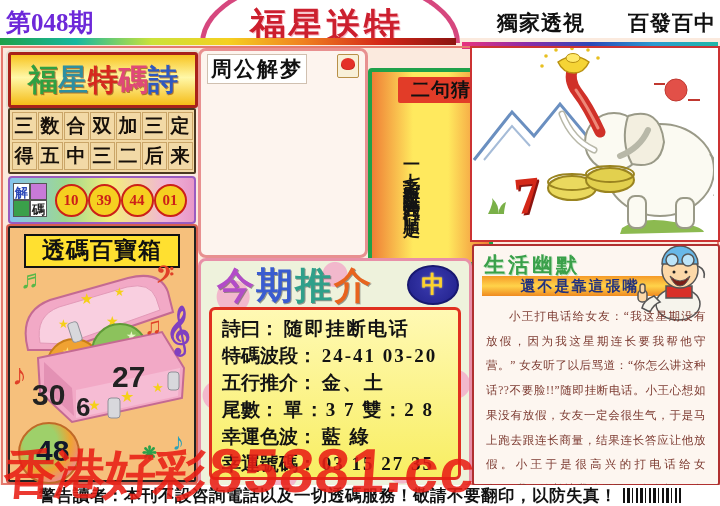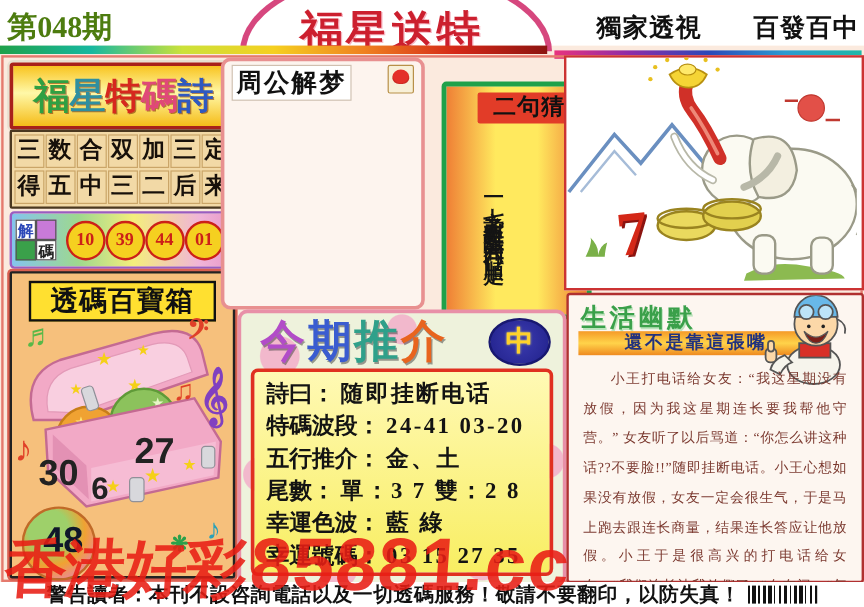--- a/index.html
+++ b/index.html
@@ -1,21 +1,21 @@
 <!DOCTYPE html>
 <html><head>
 <meta charset="utf-8">
 <style>
   html,body{margin:0;padding:0;background:#888;}
   .page{position:relative;width:720px;height:506px;background:#fbeade;overflow:hidden;
         font-family:"Liberation Sans",sans-serif;margin:0 auto;}
   .frame{position:absolute;left:1px;right:1px;top:46px;bottom:21px;border:2px solid #e57a6e;pointer-events:none;}
   
   .header{position:absolute;left:0;top:0;width:720px;height:38px;background:#fff;}
-  .issue{position:absolute;left:6px;top:6px;font-family:"Liberation Serif",serif;font-weight:bold;font-size:25px;color:#4d7c0f;}
+  .issue{position:absolute;left:6px;top:6px;font-family:"Liberation Serif",serif;font-weight:bold;font-size:25px;color:#6d28d9;}
   .main-title{position:absolute;left:250px;top:2px;font-family:"Liberation Serif",serif;font-weight:bold;
               font-size:36px;color:#cc1f2e;letter-spacing:2px;text-shadow:1px 1px 0 #f7b6c2;}
   .title-arc{position:absolute;left:200px;top:-26px;width:250px;height:64px;border:5px solid #d6477e;
              border-bottom:none;border-radius:50% 50% 0 0/100% 100% 0 0;}
   .slogan1{position:absolute;left:497px;top:9px;font-weight:bold;font-size:21px;color:#111;letter-spacing:1px;}
   .slogan2{position:absolute;left:628px;top:9px;font-weight:bold;font-size:21px;color:#111;letter-spacing:1px;}
   .rainbow-l{position:absolute;left:0;top:38px;width:456px;height:7px;
      background:linear-gradient(90deg,#1fa14a,#17b8a0,#cbe23a,#f5d020,#ef8020,#d42818,#8c1410);}
   .rainbow-r{position:absolute;left:462px;top:42px;width:256px;height:7px;
      background:linear-gradient(90deg,#e8327e,#8c2ca8,#2c48b8,#2c9ad0,#20b8a8);}
@@ -56,21 +56,21 @@
      background:radial-gradient(circle at 35% 30%,#9ed06a 0 30%,#f0a232 55%,#e880b8 90%);border:2px solid #c06a28;z-index:2;}
   .note{position:absolute;z-index:2;font-weight:bold;}
   .n1{left:10px;top:36px;font-size:26px;color:#58b848;}
   .n2{left:146px;top:34px;font-size:28px;color:#e04028;}
   .n3{left:134px;top:84px;font-size:24px;color:#e04028;}
   .n4{left:156px;top:78px;font-size:42px;color:#8040c0;}
   .n5{left:2px;top:130px;font-size:30px;color:#e04028;}
   .n6{left:162px;top:200px;font-size:24px;color:#2aa0b8;}
   .n7{left:132px;top:214px;font-size:18px;color:#2aa04a;}
   
-  .dream{position:absolute;left:184px;top:48px;width:164px;height:204px;background:#fdf4ee;
+  .dream{position:absolute;left:198px;top:48px;width:164px;height:204px;background:#fdf4ee;
      border:3px solid #e89090;border-radius:8px;}
   .dream-head{position:relative;height:30px;}
   .dream-title{position:absolute;left:6px;top:3px;font-family:"Liberation Serif",serif;font-weight:bold;font-size:21px;color:#111;
      background:#fff;border:1px solid #d0c0b0;padding:0 3px;letter-spacing:2px;}
   .seal-icon{position:absolute;right:6px;top:3px;width:20px;height:22px;background:#f8f0d8;border:1px solid #b89048;
      border-radius:2px;overflow:hidden;}
   .seal-icon:before{content:"";position:absolute;left:3px;top:3px;width:14px;height:12px;border-radius:50% 50% 40% 40%;
      background:radial-gradient(circle at 50% 40%,#e43028 0 60%,#8c1810);}
   .dream-body{margin:2px 6px 6px 6px;height:160px;background:#d9e9d5;border:2px solid #a84848;border-radius:4px;
      padding:8px 9px 0 9px;font-family:"Liberation Serif",serif;color:#2a2a2a;}

